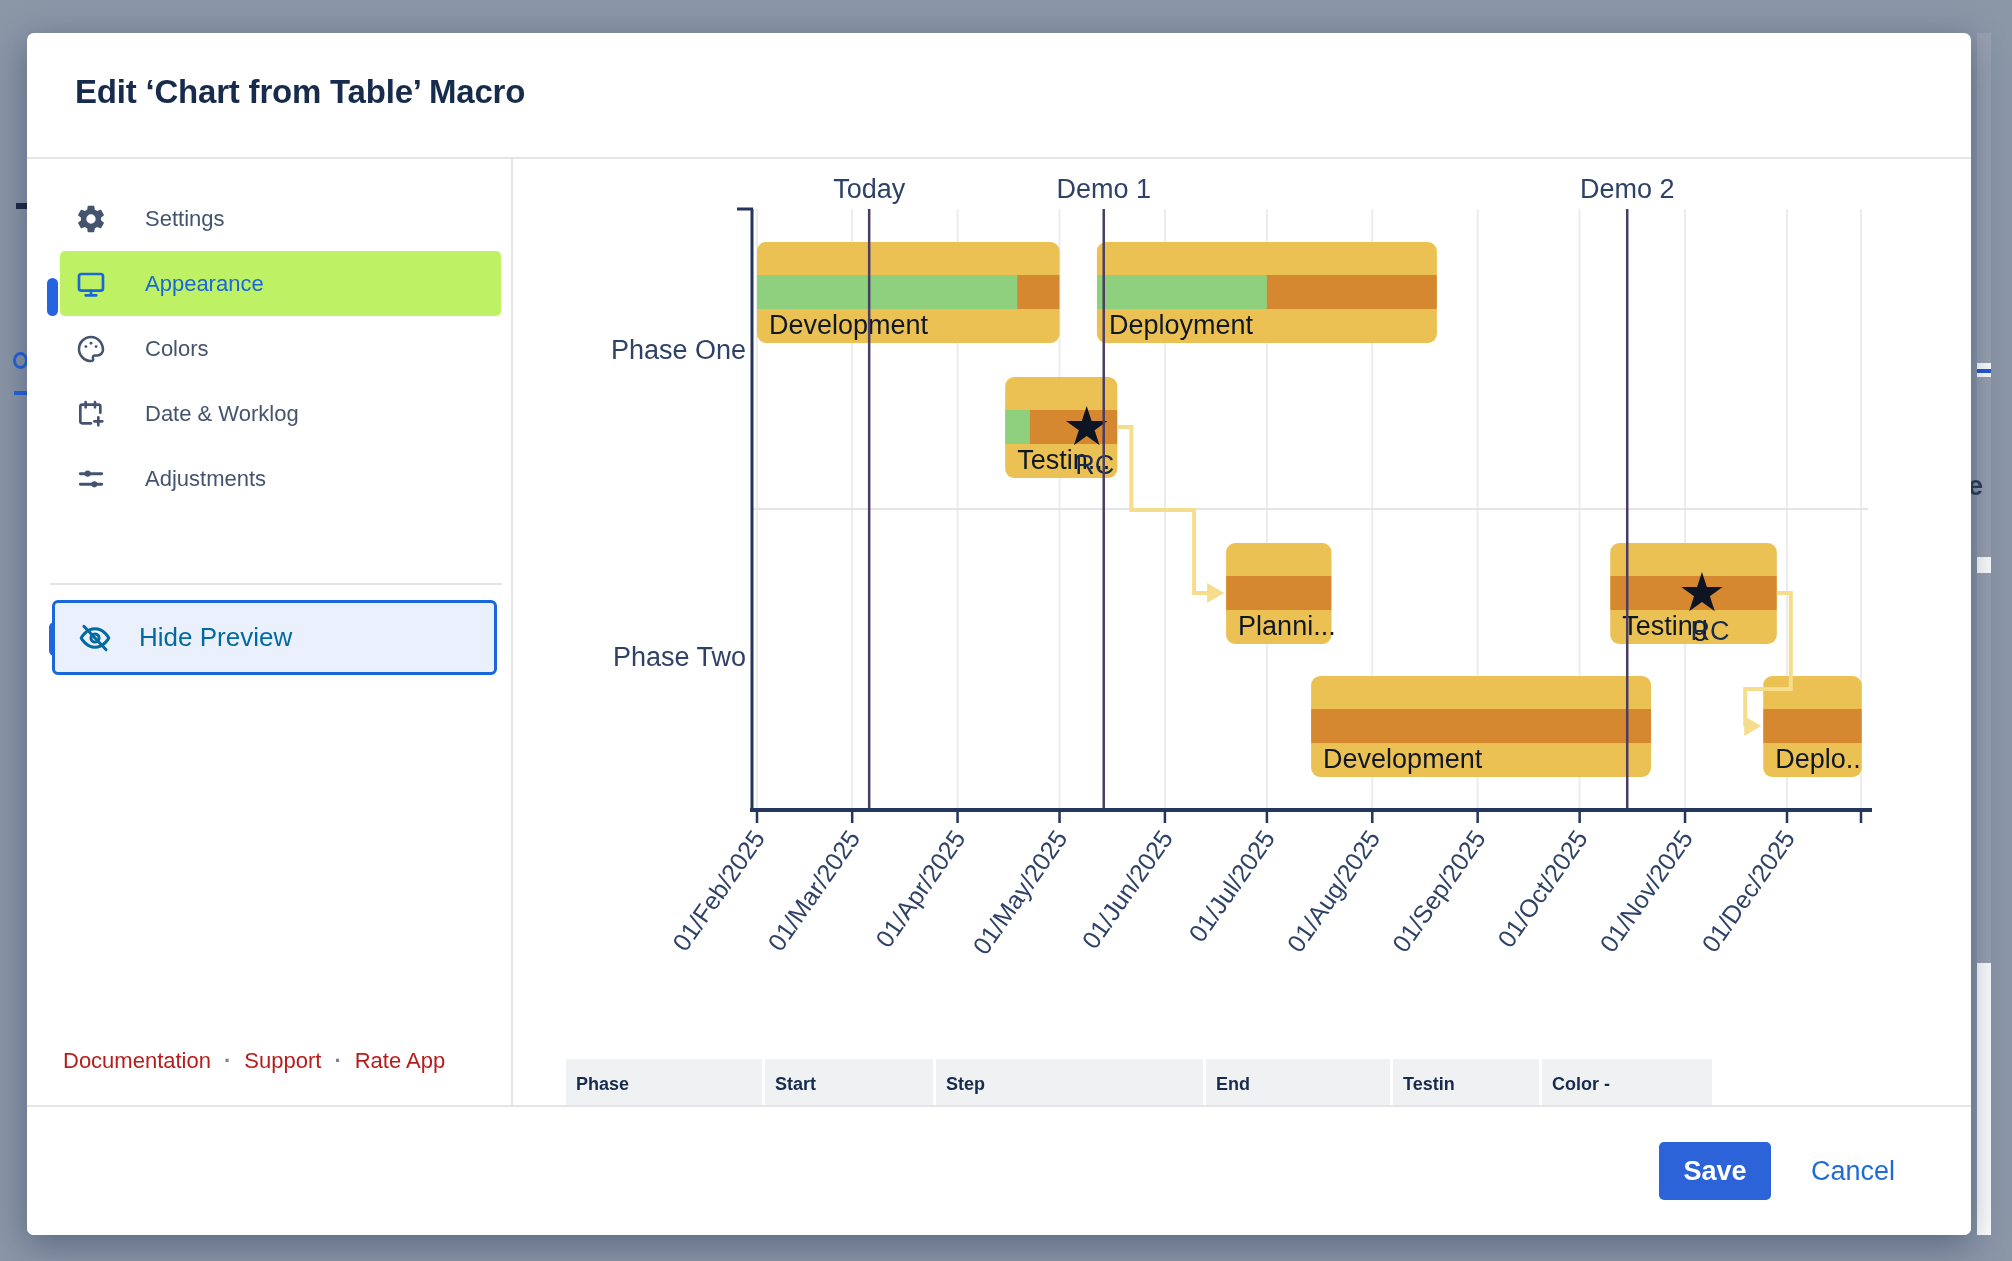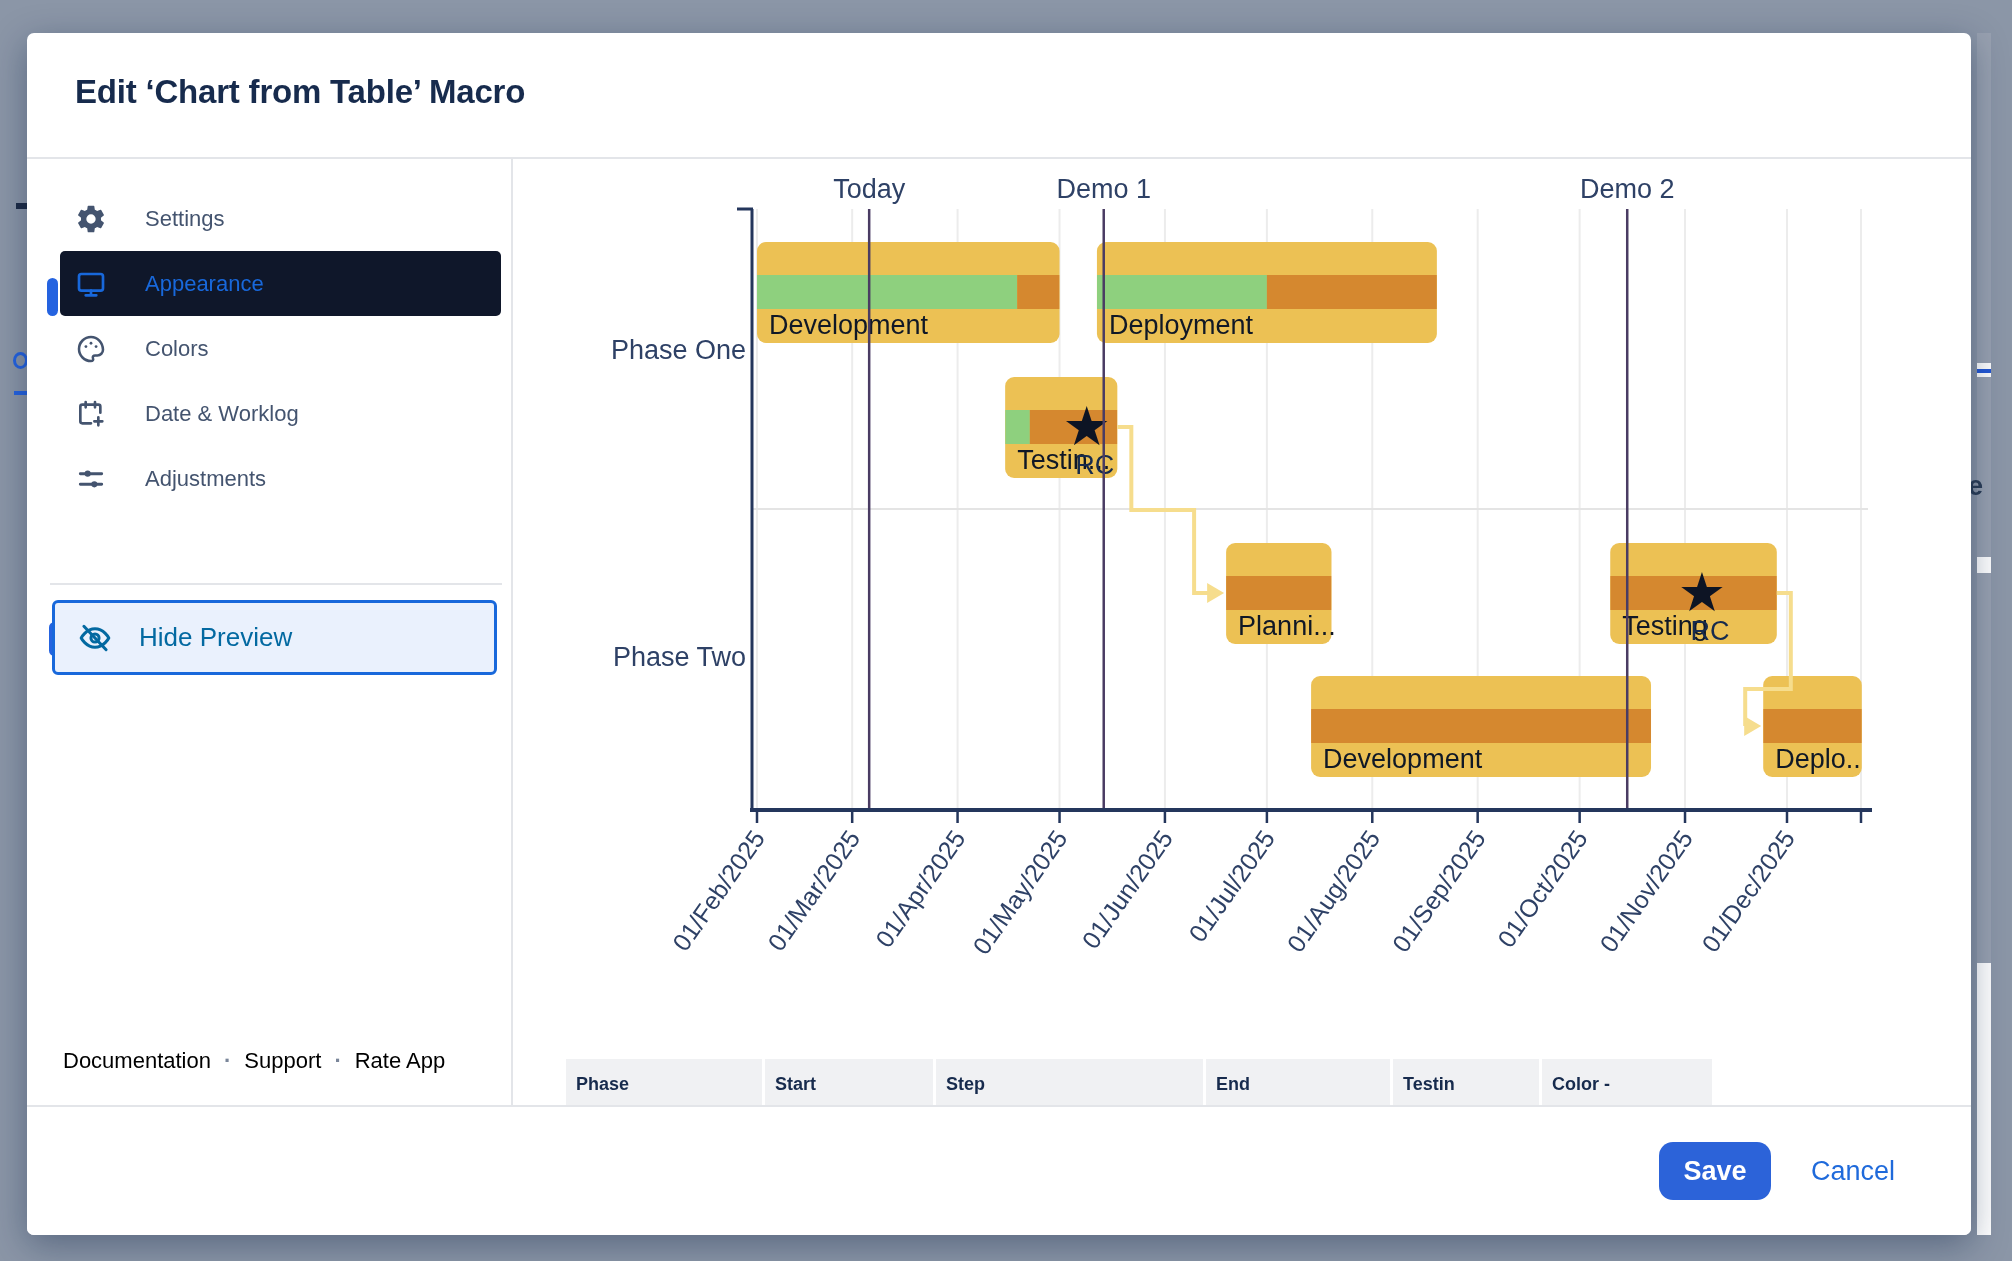--- a/index.html
+++ b/index.html
@@ -23,53 +23,53 @@
   
   .sidebar{position:absolute;left:0;top:126px;width:484px;height:946px;border-right:2px solid #e3e5e9;}
   .nav{position:absolute;left:0;top:27px;width:100%;}
   .nav-item{
     display:flex;align-items:center;height:65px;margin:0 10px 0 33px;
     padding-left:15px;gap:38px;border-radius:5px;cursor:pointer;
     font-size:22px;color:#44546f;
   }
   .nav-item .ic{width:32px;height:32px;flex:0 0 32px;display:flex;align-items:center;}
   .nav-item .ic svg{width:32px;height:32px;}
-  .nav-item.selected{background:#0f172a;color:#1868db;}
+  .nav-item.selected{background:#bef264;color:#1868db;}
   .pill{position:absolute;background:#2563e0;border-radius:7px;width:11px;}
   .pill.appearance{left:20px;top:245px;height:38px;}
   .pill.hidepreview{left:22px;top:589px;height:34px;}
   .sidebar-divider{position:absolute;left:23px;top:550px;width:452px;height:2px;background:#e3e5e9;}
   .hide-preview-btn{
     position:absolute;left:25px;top:567px;width:445px;height:75px;box-sizing:border-box;
     border:3px solid #1868db;border-radius:6px;background:#eaf1fd;
     display:flex;align-items:center;gap:26px;padding-left:22px;cursor:pointer;
     font-size:26px;color:#0369a1;font-weight:500;
   }
   .hide-preview-btn .ic{width:36px;height:36px;}
   .hide-preview-btn .ic svg{width:36px;height:36px;}
   .sidebar-links{
     position:absolute;left:36px;top:1015px;display:flex;align-items:center;gap:13px;
     font-size:22px;color:#1f6adb;
   }
-  .sidebar-links a{color:#000000;text-decoration:none;cursor:pointer;}
+  .sidebar-links a{color:#b91c1c;text-decoration:none;cursor:pointer;}
   .sidebar-links .dot{color:#7a869a;font-weight:700;}
   
   .preview-table{position:absolute;left:539px;top:1026px;display:flex;gap:3px;}
   .preview-table .cell{
     background:#f0f1f3;height:72px;box-sizing:border-box;padding:15px 0 0 10px;
     font-size:18px;font-weight:700;color:#172b4d;white-space:nowrap;overflow:hidden;
   }
   
   .dialog-footer{
     position:absolute;left:0;bottom:0;width:100%;height:130px;background:#fff;
     border-top:2px solid #e3e5e9;display:flex;align-items:center;justify-content:flex-end;
     gap:40px;padding-right:76px;box-sizing:border-box;z-index:6;
   }
   .save-btn{
-    width:112px;height:58px;border:none;border-radius:14px;background:#2c63d9;color:#fff;
+    width:112px;height:58px;border:none;border-radius:5px;background:#2c63d9;color:#fff;
     font-size:27px;font-weight:700;font-family:inherit;cursor:pointer;
   }
   .cancel-link{font-size:27px;color:#1f6adb;text-decoration:none;cursor:pointer;}
   
   .gantt-svg{position:absolute;left:486px;top:124px;}
   
   .page-scroll-strip{position:absolute;left:1977px;top:33px;width:14px;height:1202px;background:#fff;}
   .page-scroll-strip .thumb{position:absolute;left:0;width:100%;background:#98a1b0;}
   .page-scroll-strip .blue-dash{position:absolute;left:0;top:336px;width:100%;height:4px;background:#2458d5;}
   .page-scroll-strip .frag-letter{position:absolute;left:-9px;top:438px;font-size:27px;font-weight:700;color:#2c3e57;}

